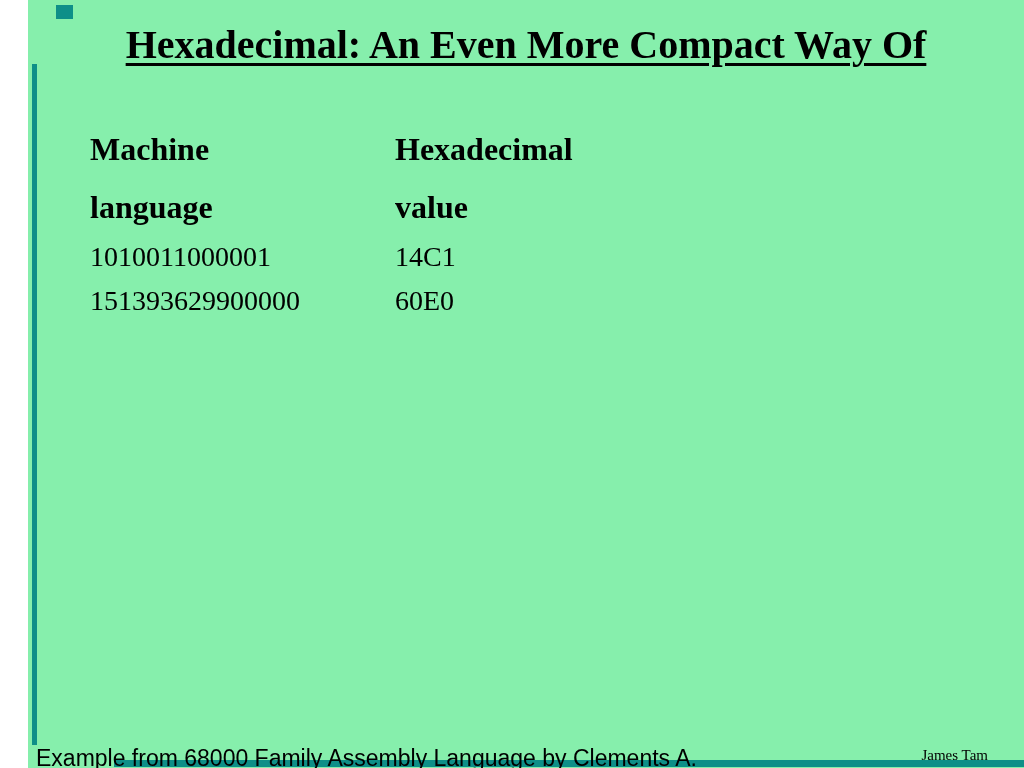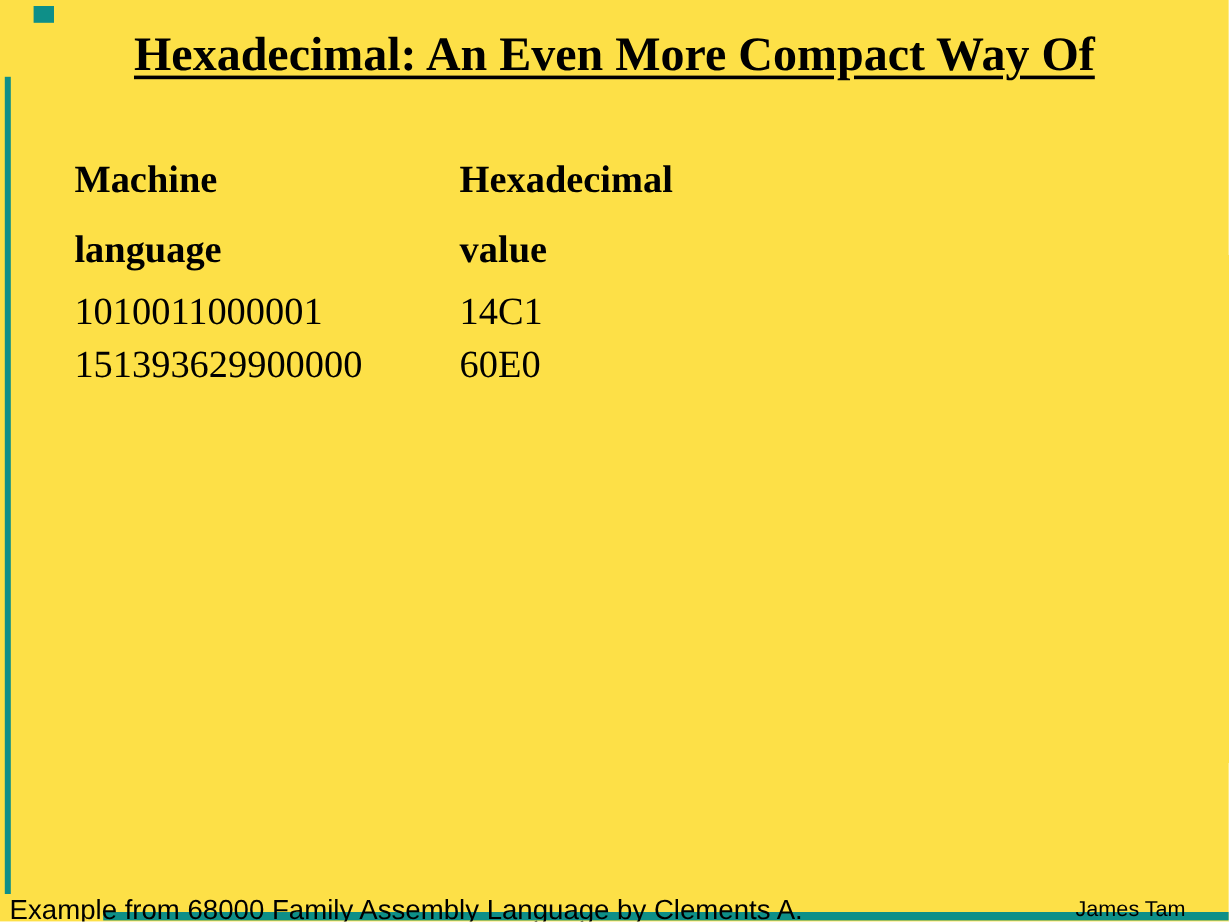--- a/index.html
+++ b/index.html
@@ -11,21 +11,22 @@
     width: 1024px;
     height: 768px;
     position: relative;
     overflow: hidden;
     font-family: "Liberation Serif", serif;
     color: #000000;
   }
   .slide {
     position: absolute;
     inset: 0;
-    background: #fde047;
+    background: #86efac;
+    margin-left: 28px;
   }
   
   .accent {
     position: absolute;
     background: #0E8F88;
   }
   .accent-corner-square {
     left: 28px;
     top: 5px;
     width: 17px;
@@ -61,49 +62,49 @@
     text-underline-offset: 5px;
   }
   
   .cell {
     position: absolute;
     line-height: 1;
     white-space: nowrap;
     font-family: Liberation Serif, serif;
   }
   .col-machine { left: 62px; }
-  .col-hex { left: 383px; }
+  .col-hex { left: 367px; }
   .cell-header {
     font-weight: bold;
     font-size: 32px;
   }
   .cell-data {
     font-weight: normal;
-    font-size: 32px;
+    font-size: 28px;
   }
   .row-h1 { top: 133px; }
   .row-h2 { top: 191px; }
   .row-d1 { top: 243px; }
   .row-d2 { top: 287px; }
   
   .footer-source {
     position: absolute;
     left: 8px;
     top: 747px;
     font-family: "Liberation Sans", sans-serif;
     font-size: 23px;
     line-height: 1;
     white-space: nowrap;
   }
   .footer-author {
     position: absolute;
     right: 36px;
     top: 748px;
-    font-family: Liberation Sans, sans-serif;
-    font-size: 18px;
+    font-family: Liberation Serif, serif;
+    font-size: 15px;
     line-height: 1;
     white-space: nowrap;
   }
 </style>
 </head>
 <body>
 
 <div class="slide">
 
   <div class="accent accent-corner-square"></div>

